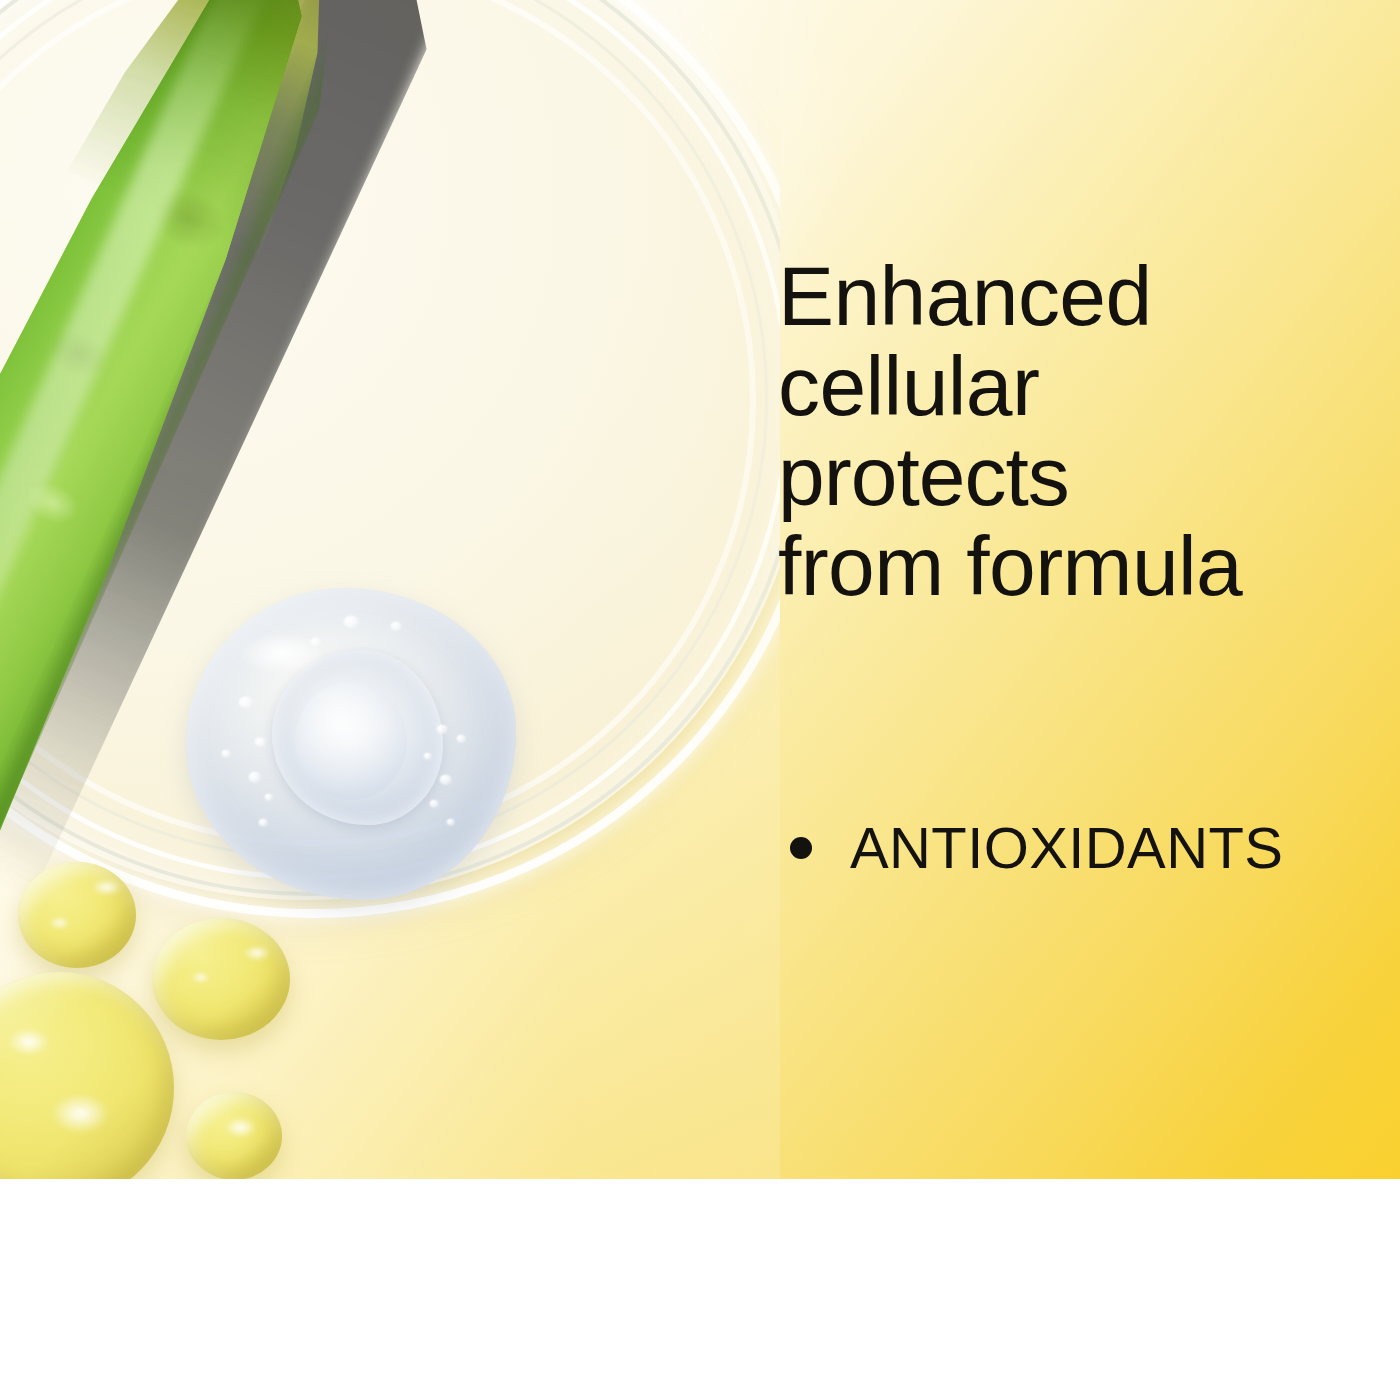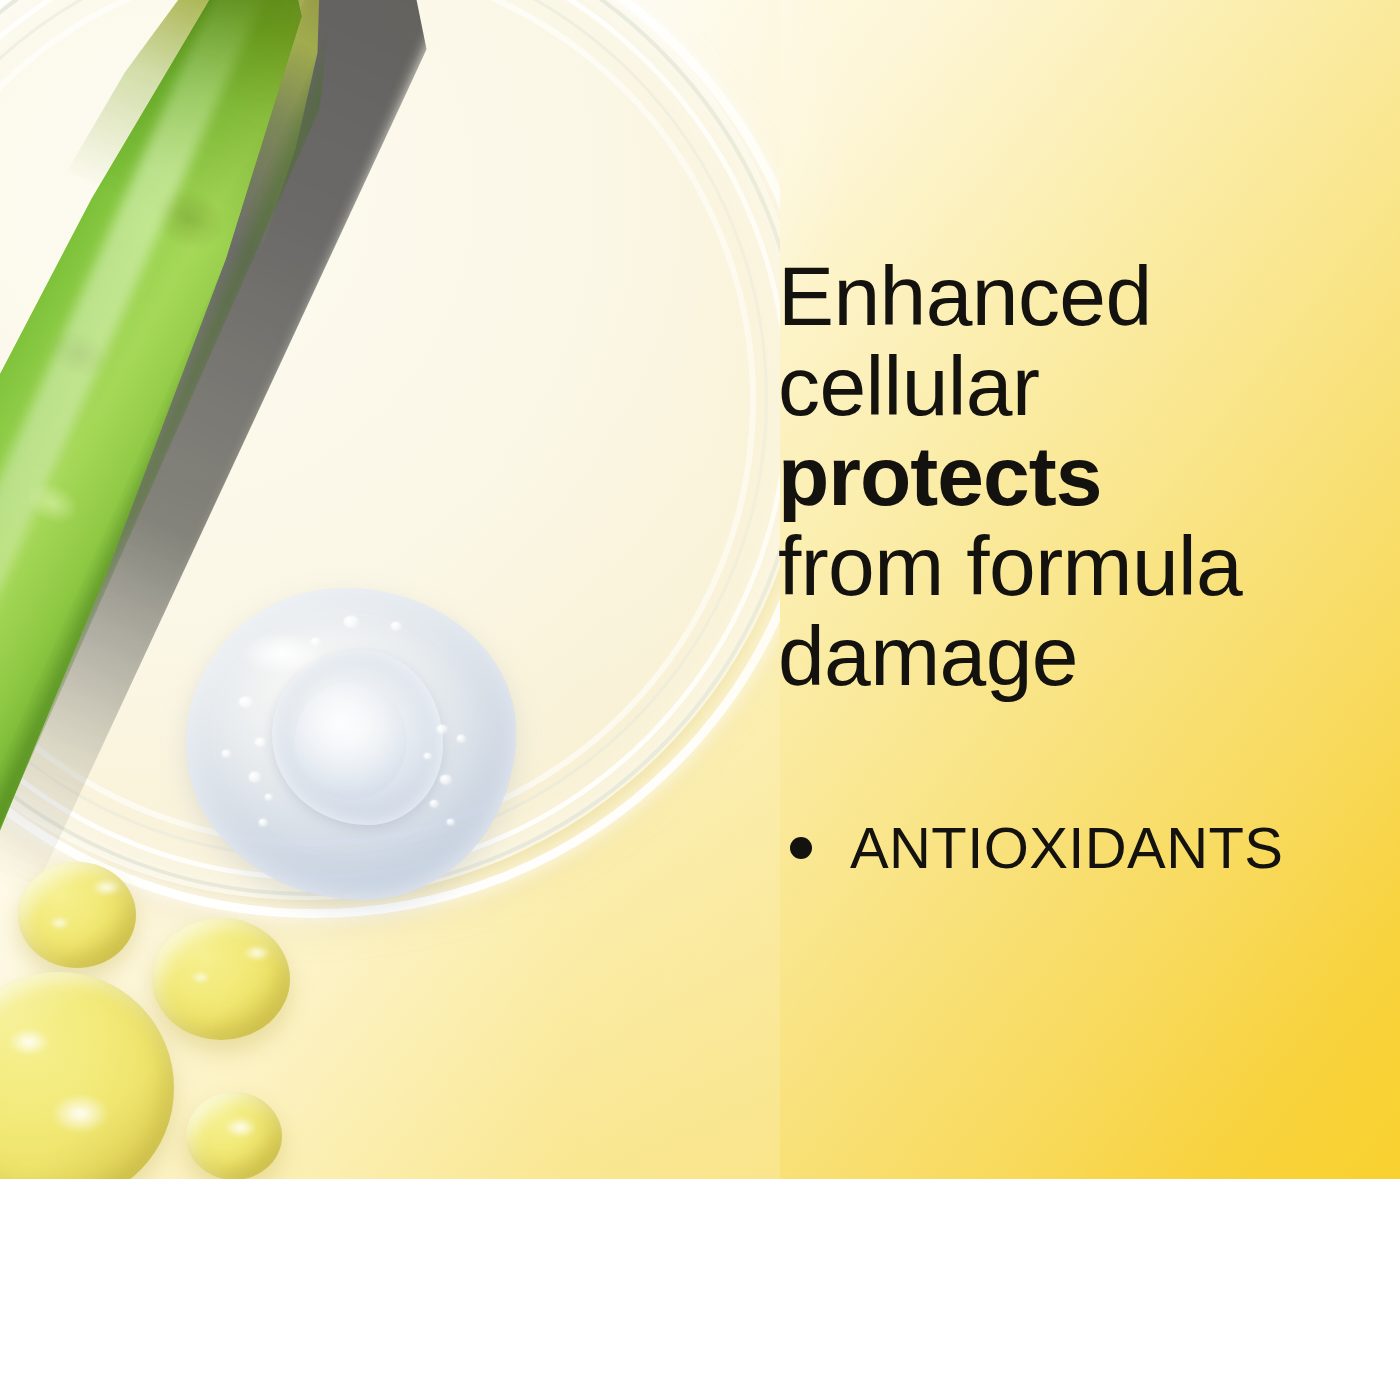--- a/index.html
+++ b/index.html
@@ -281,21 +281,21 @@
   }
   .headline {
     margin: 0;
     color: #14120f;
     font-size: 84px;
     line-height: 1.07;
     letter-spacing: -0.6px;
     font-weight: 400;
   }
   .headline .hl-line { display: block; white-space: nowrap; }
-  .headline .strong { font-weight: 700; letter-spacing: -1px; }
+  .headline .strong { font-weight: 400; letter-spacing: -1px; }
 
   .ingredients {
     position: absolute;
     left: 790px;
     top: 792px;
     width: 580px;
     margin: 0;
     padding: 0;
     list-style: none;
   }
@@ -398,21 +398,20 @@
     </div>
 
     <div class="photo-fade"></div>
   </div>
 
   <h1 class="headline copy">
     <span class="hl-line">Enhanced</span>
     <span class="hl-line">cellular</span>
     <span class="hl-line strong">protects</span>
     <span class="hl-line">from formula</span>
-    <span class="hl-line">damage</span>
   </h1>
 
   <ul class="ingredients">
     <li class="ing-item">
       <span class="ing-dot"></span>
       <span class="ing-label">ANTIOXIDANTS</span>
     </li>
   </ul>
 
 </div>

